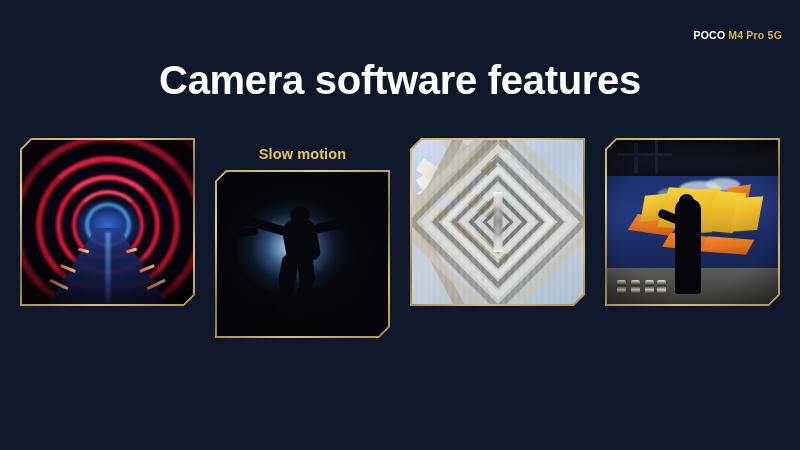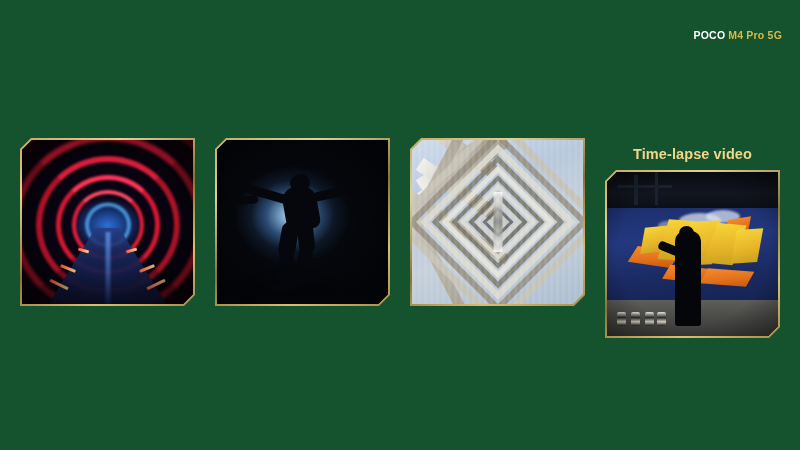--- a/index.html
+++ b/index.html
@@ -11,21 +11,21 @@
     width: 800px;
     height: 450px;
     overflow: hidden;
     font-family: "Liberation Sans", sans-serif;
     position: relative;
   }
 
   #slide {
     position: absolute;
     inset: 0;
-    background: #14532d;
+    background: #0f172a;
   }
 
   
   .brand {
     position: absolute;
     top: 30px;
     right: 18px;
     font-size: 10.5px;
     font-weight: bold;
     letter-spacing: .2px;
@@ -357,20 +357,21 @@
 </style>
 </head>
 <body>
 
 <div id="slide">
 
   <div class="brand">
     <span class="poco">POCO</span><span class="model">M4 Pro 5G</span>
   </div>
 
+  <div class="title">Camera software features</div>
 
   <div class="row">
 
     <div class="cell">
       <div class="frame">
         <div class="shot">
           <div class="tunnel"></div>
           <div class="rwash"></div>
           <div class="ring r1"></div>
           <div class="ring r2"></div>
@@ -386,20 +387,21 @@
           <div class="strip s3"></div>
           <div class="strip s4"></div>
           <div class="strip s5"></div>
           <div class="strip s6"></div>
           <div class="vign1"></div>
         </div>
       </div>
     </div>
 
     <div class="cell">
+      <div class="cell-label">Slow motion</div>
       <div class="frame">
         <div class="shot">
           <div class="skate-bg"></div>
           <div class="skate-fig">
             <div class="sk sk-shadow"></div>
             <div class="sk sk-board"></div>
             <div class="sk sk-arm-l"></div>
             <div class="sk sk-arm-l2"></div>
             <div class="sk sk-arm-r"></div>
             <div class="sk sk-arm-r2"></div>
@@ -442,21 +444,20 @@
           <div class="kal-dia d9"></div>
           <div class="kal-dia d10"></div>
           <div class="kal-dia d11"></div>
           <div class="kal-core"></div>
           <div class="kal-ov"></div>
         </div>
       </div>
     </div>
 
     <div class="cell">
-      <div class="cell-label bright">Time-lapse video</div>
       <div class="frame">
         <div class="shot">
           <div class="gf-bg"></div>
           <div class="gf-ceiling"></div>
           <div class="gf-beam gfb1"></div>
           <div class="gf-beam gfb2"></div>
           <div class="gf-beam gfb3"></div>
           <div class="gf-wall"></div>
           <div class="gf-cloud gc1"></div>
           <div class="gf-cloud gc2"></div>

